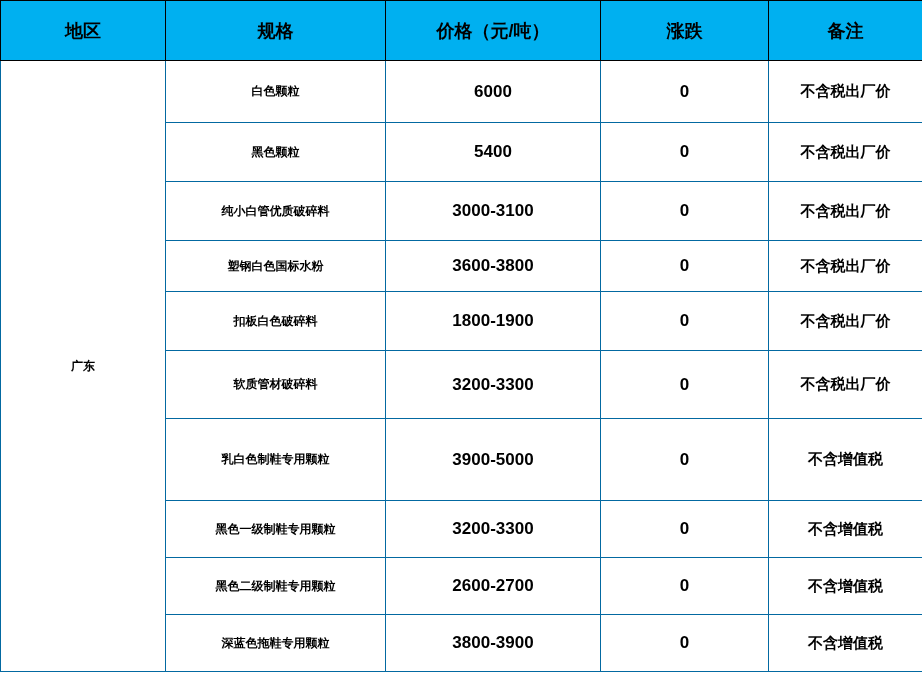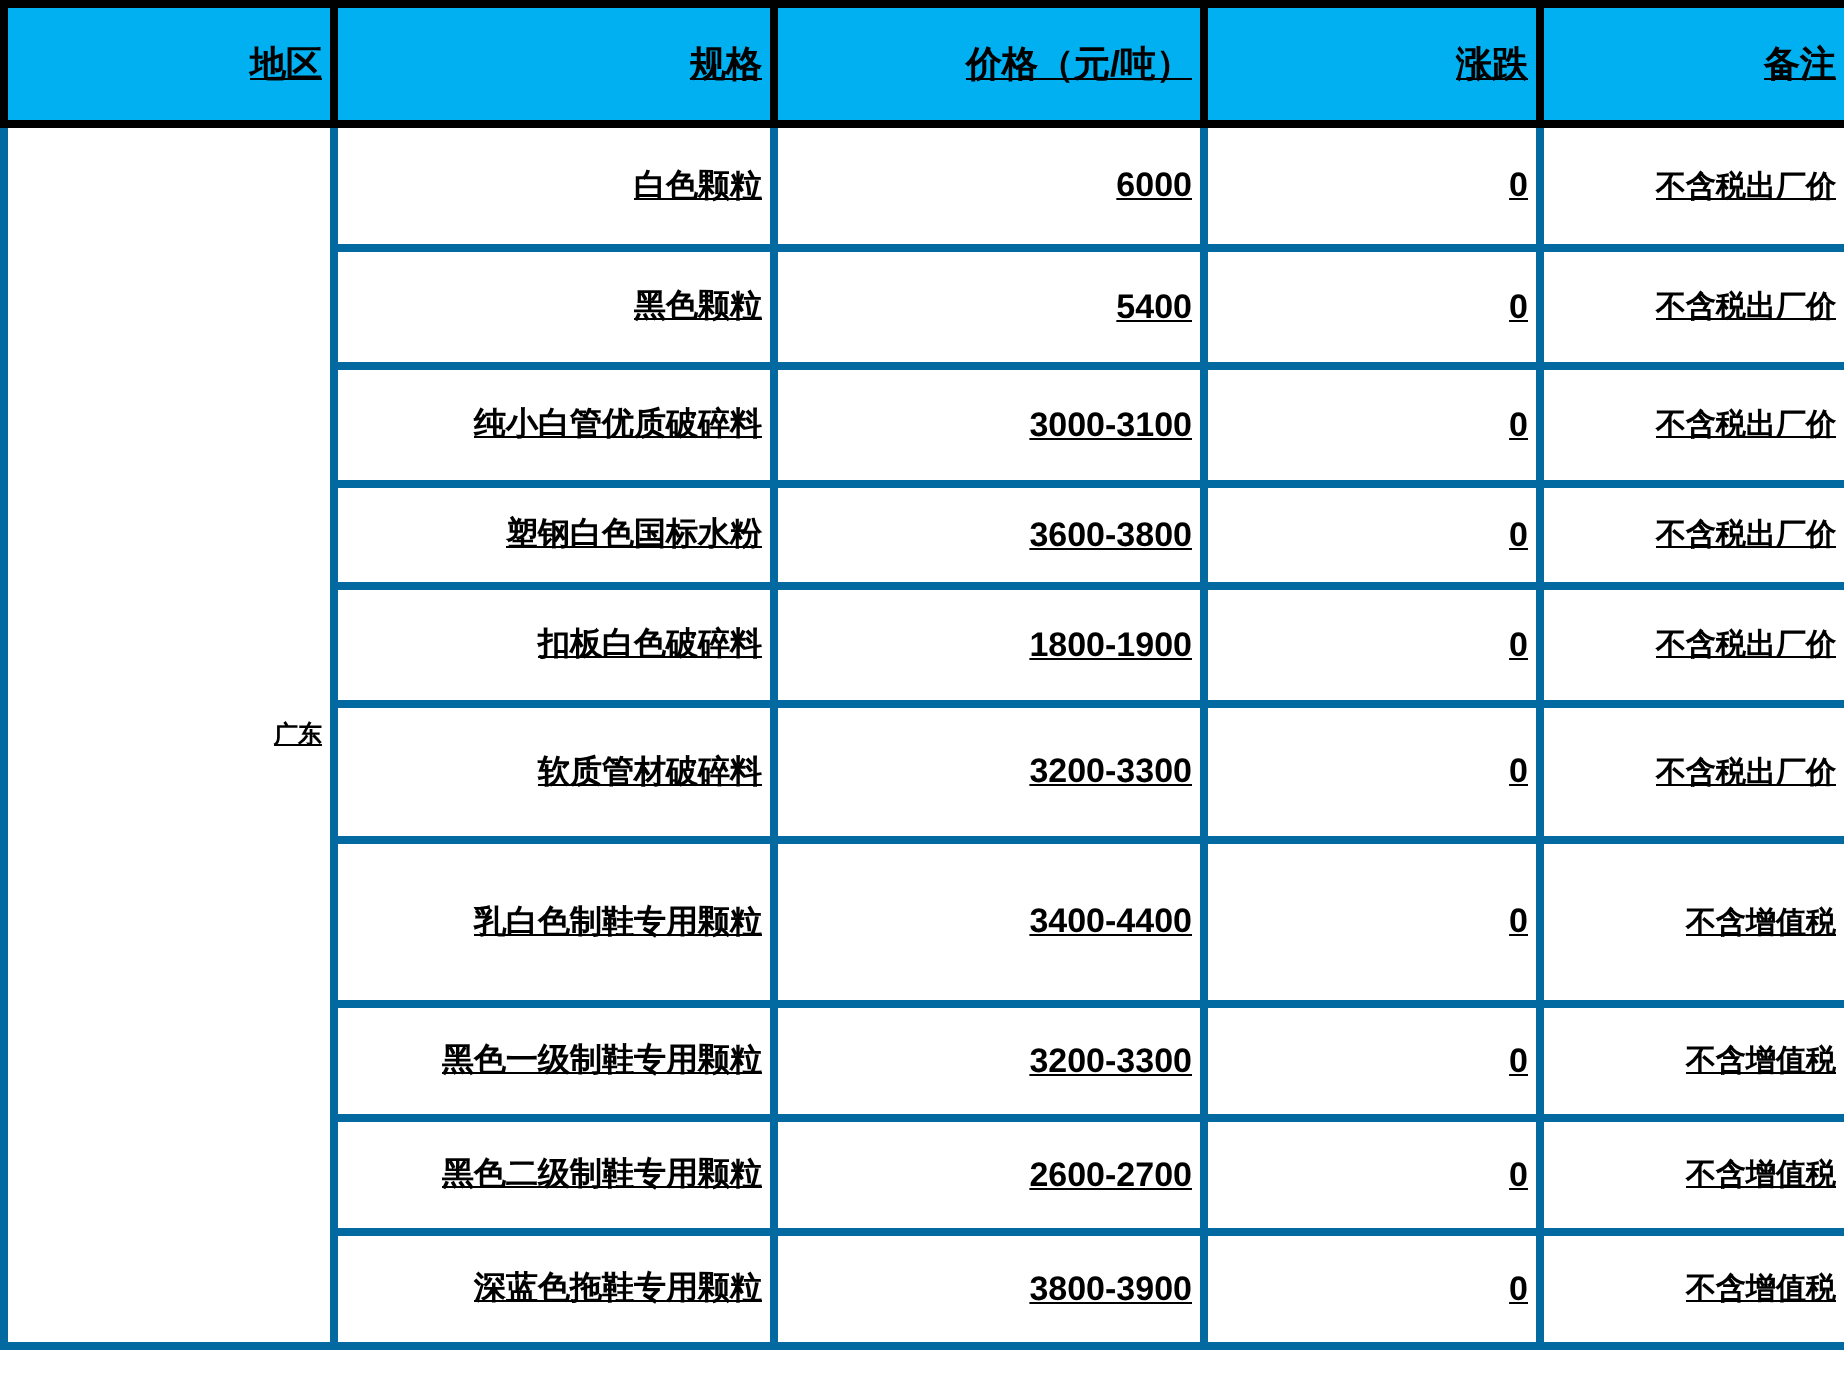--- a/index.html
+++ b/index.html
@@ -14,47 +14,46 @@
     color: #000000;
     overflow: hidden;
   }
   .price-table {
     border-collapse: collapse;
     width: 922px;
     table-layout: fixed;
   }
   .price-table th,
   .price-table td {
-    border: 4px solid #0369a1;
-    text-align: right;
+    border: 1px solid #0369a1;
+    text-align: center;
     vertical-align: middle;
     font-size: 17px;
     font-weight: bold;
     padding: 0 4px;
     box-sizing: border-box;
-    text-decoration: underline;
   }
   .price-table thead th {
     background: #00b0f0;
     color: #000000;
     height: 60px;
     font-size: 18px;
     border-color: #000000;
   }
   .col-region { width: 165px; }
   .col-spec   { width: 220px; }
   .col-price  { width: 215px; }
   .col-change { width: 168px; }
   .col-remark { width: 154px; }
 
   td.region-cell {
     font-size: 12px;
   }
   td.spec-cell {
-    font-size: 16px;
+    font-size: 12px;
   }
   td.price-cell {
     font-size: 17px;
   }
   td.change-cell {
     font-size: 17px;
   }
   td.remark-cell {
     font-size: 15px;
   }
@@ -112,21 +111,21 @@
         <td class="remark-cell">不含税出厂价</td>
       </tr>
       <tr style="height: 68px;">
         <td class="spec-cell">软质管材破碎料</td>
         <td class="price-cell">3200-3300</td>
         <td class="change-cell">0</td>
         <td class="remark-cell">不含税出厂价</td>
       </tr>
       <tr style="height: 82px;">
         <td class="spec-cell">乳白色制鞋专用颗粒</td>
-        <td class="price-cell">3400-4400</td>
+        <td class="price-cell">3900-5000</td>
         <td class="change-cell">0</td>
         <td class="remark-cell">不含增值税</td>
       </tr>
       <tr style="height: 57px; margin-left: 40px;">
         <td class="spec-cell">黑色一级制鞋专用颗粒</td>
         <td class="price-cell">3200-3300</td>
         <td class="change-cell">0</td>
         <td class="remark-cell">不含增值税</td>
       </tr>
       <tr style="height: 57px;">

